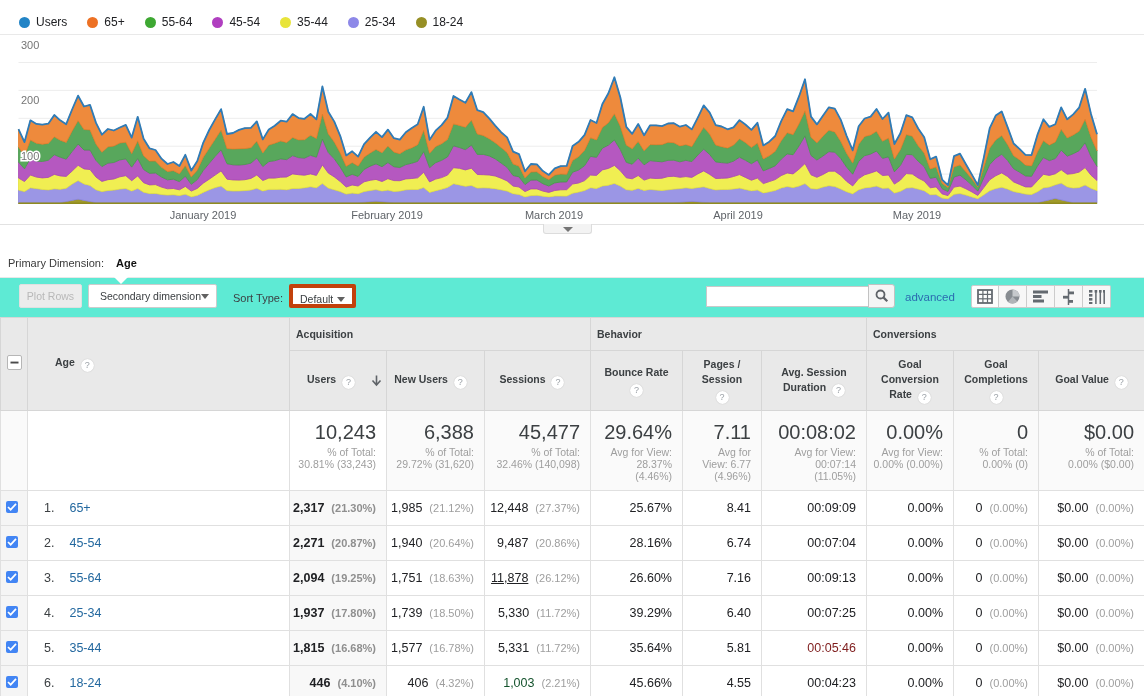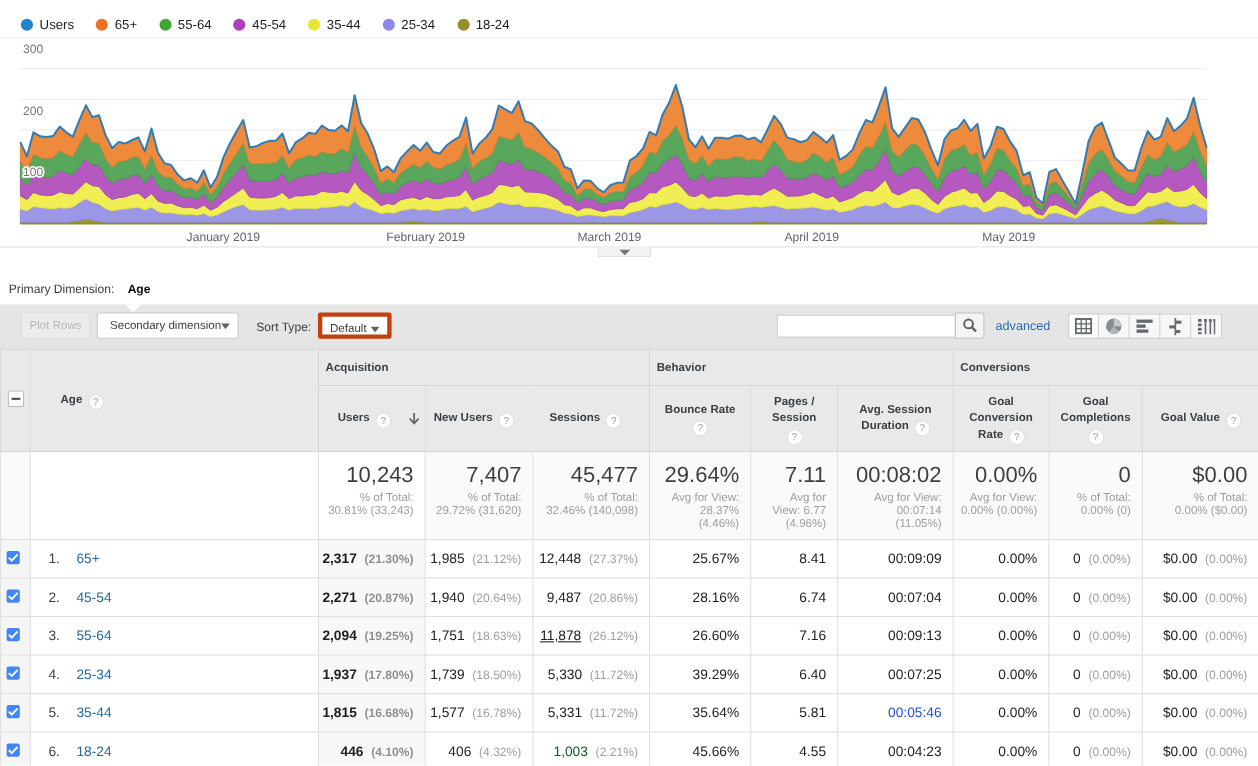--- a/index.html
+++ b/index.html
@@ -21,21 +21,21 @@
   background:#f3f3f3; border:1px solid #dcdcdc; border-top:none; border-radius:0 0 3px 3px; }
 #collapse-tab .car { position:absolute; left:19px; top:3px; width:0; height:0;
   border-left:5px solid transparent; border-right:5px solid transparent; border-top:5px solid #757575; }
 
 
 #primdim { position:absolute; left:8px; top:257px; font-size:11px; color:#3a3a3a; }
 #primdim b { margin-left:9px; color:#111; }
 
 
 #toolbar { position:absolute; left:0; top:277px; width:1144px; height:41px;
-  background:#e5e5e5; border-top:1px solid #e8e8e8; }
+  background:#5eead4; border-top:1px solid #e8e8e8; }
 #notch { position:absolute; left:114px; top:-1px; width:0; height:0;
   border-left:7px solid transparent; border-right:7px solid transparent; border-top:7px solid #fff; }
 .tbtn { position:absolute; top:6px; height:24px; font-size:10.5px; border-radius:2px; }
 #plotrows { left:19px; width:63px; background:#ececec; border:1px solid #e0e0e0;
   color:#b8b8b8; text-align:center; line-height:22px; }
 #secdim { left:88px; width:129px; background:#fff; border:1px solid #ccc; color:#3c4043;
   line-height:22px; padding-left:11px; }
 #sorttype { position:absolute; left:233px; top:14px; font-size:11px; color:#3c4043;text-align:right; }
 #defaultbtn { left:289px; width:67px; background:#fff; border:4px solid #c2410c; color:#3c4043;
   line-height:22px; padding-left:7px; }
@@ -233,21 +233,21 @@
     </thead>
     <tbody>
       <tr class="totrow">
         <td class="ckcell" style="background:#fafafa !important;"></td>
         <td class="wcell"></td>
         <td class="num wcell">
             <div class="bignum">10,243</div>
             <div class="smallg">% of Total:<br>30.81% (33,243)</div>
           </td>
         <td class="num">
-            <div class="bignum">7,407</div>
+            <div class="bignum">6,388</div>
             <div class="smallg">% of Total:<br>29.72% (31,620)</div>
           </td>
         <td class="num">
             <div class="bignum">45,477</div>
             <div class="smallg">% of Total:<br>32.46% (140,098)</div>
           </td>
         <td class="num">
             <div class="bignum">29.64%</div>
             <div class="smallg">Avg for View:<br>28.37%<br>(4.46%)</div>
           </td>
@@ -335,21 +335,21 @@
       <tr class="datarow">
         <td class="ckcell"><span class="ckbox"><svg width="10" height="8" viewBox="0 0 11 9">
                 <path d="M1 4.5 L4 7.5 L10 1" fill="none" stroke="#fff" stroke-width="1.9"></path>
               </svg></span></td>
         <td class="rnk"><span style="margin-left:16px; color:#3c4043;">5.</span><span class="alink" style="margin-left:15px;">35-44</span></td>
         <td class="num usercol"><span class="bold">1,815</span><span class="gap6"></span><span class="bgpct">(16.68%)</span></td>
         <td class="num"><span style="color:#202124;">1,577</span><span class="gap6"></span><span class="gpct">(16.78%)</span></td>
         <td class="num"><span style="color:#202124;">5,331</span><span class="gap6"></span><span class="gpct">(11.72%)</span></td>
         <td class="num" style="color:#202124;">35.64%</td>
         <td class="num" style="color:#202124;">5.81</td>
-        <td class="num" style="color:#1d4ed8;">00:05:46</td>
+        <td class="num" style="color:#7f1d1d;">00:05:46</td>
         <td class="num" style="color:#202124;">0.00%</td>
         <td class="num"><span style="color:#202124;">0</span><span class="gap6"></span><span class="gpct">(0.00%)</span></td>
         <td class="num"><span style="color:#202124;">$0.00</span><span class="gap6"></span><span class="gpct">(0.00%)</span></td>
       </tr>
       <tr class="datarow">
         <td class="ckcell"><span class="ckbox"><svg width="10" height="8" viewBox="0 0 11 9">
                 <path d="M1 4.5 L4 7.5 L10 1" fill="none" stroke="#fff" stroke-width="1.9"></path>
               </svg></span></td>
         <td class="rnk"><span style="margin-left:16px; color:#3c4043;">6.</span><span class="alink" style="margin-left:15px;">18-24</span></td>
         <td class="num usercol"><span class="bold">446</span><span class="gap6"></span><span class="bgpct">(4.10%)</span></td>

